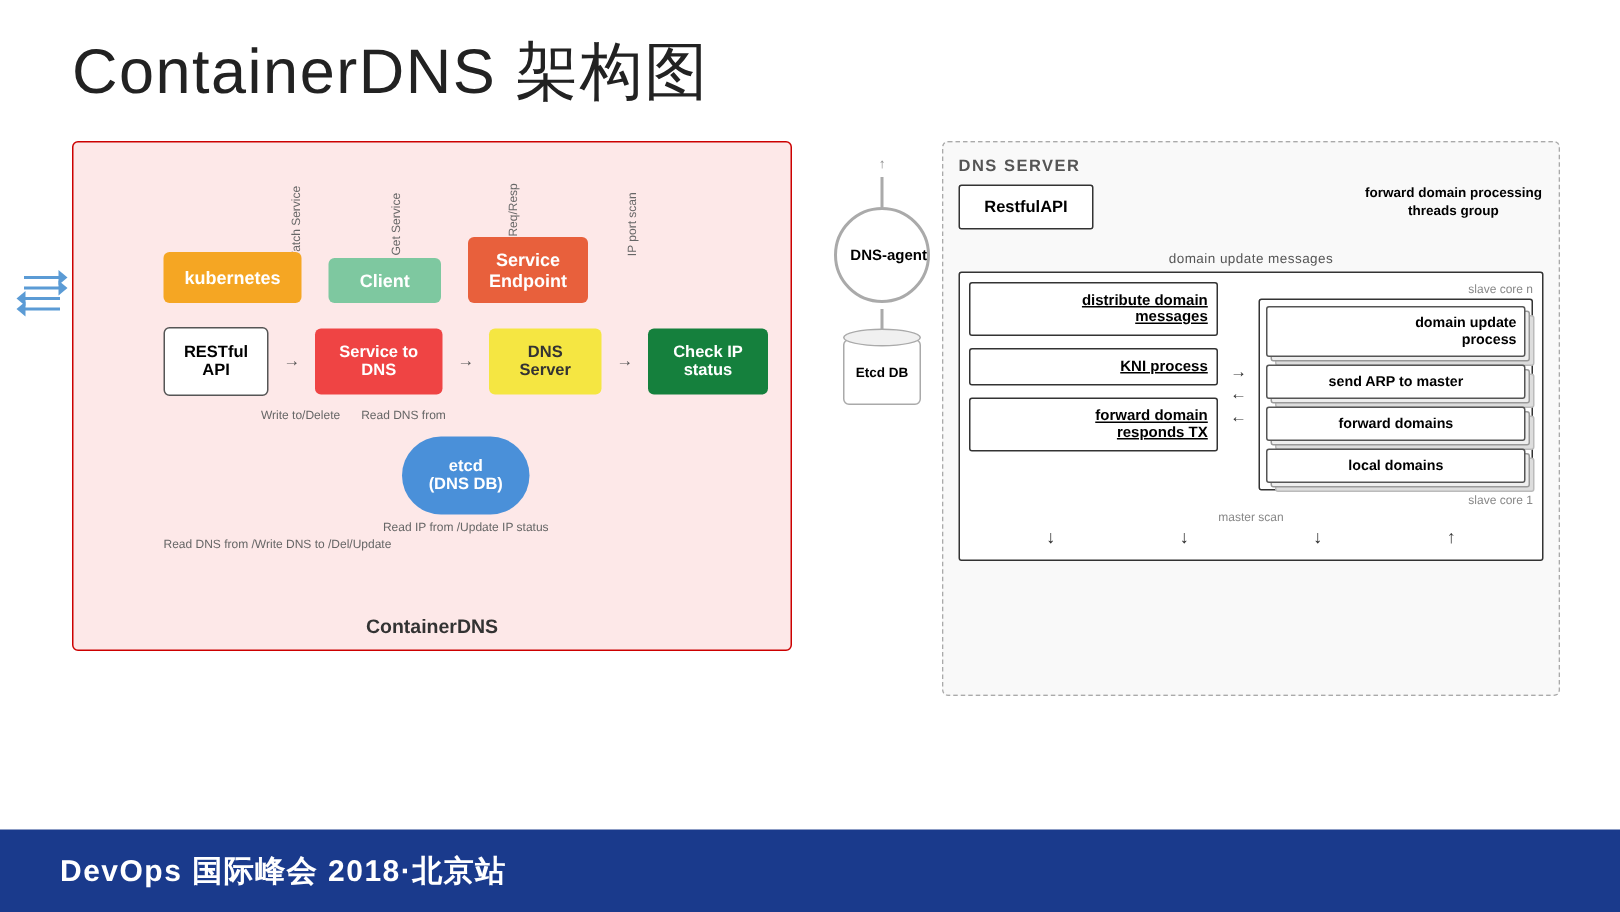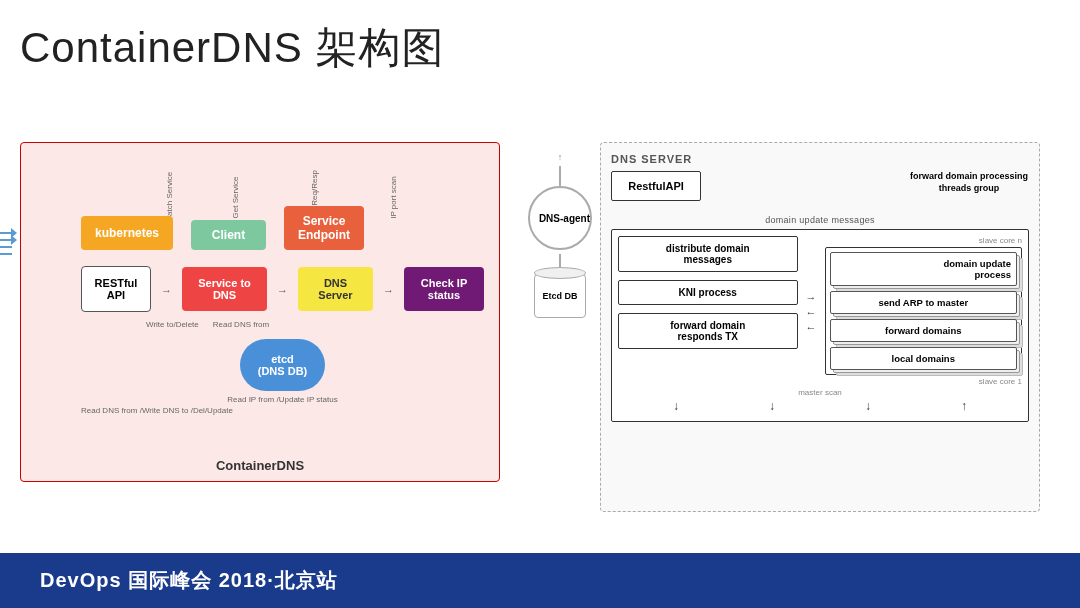--- a/index.html
+++ b/index.html
@@ -8,24 +8,23 @@
       height: 608px;
       background: #ffffff;
       font-family: Arial, 'Microsoft YaHei', sans-serif;
       overflow: hidden;
       display: flex;
       flex-direction: column;
     }
 
     .main-content {
       flex: 1;
-      padding: 20px 40px 10px 20px;
+      padding: 20px 40px 10px 48px;
       display: flex;
       flex-direction: column;
-      gap: 48px;
     }
 
     .page-title {
       font-size: 42px;
       font-weight: 400;
       color: #222;
       margin-bottom: 18px;
       letter-spacing: 1px;
     }
 
@@ -186,21 +185,21 @@
       color: #333;
       border-radius: 4px;
       padding: 10px 12px;
       font-size: 11px;
       font-weight: bold;
       text-align: center;
       min-width: 75px;
     }
 
     .node-check-ip {
-      background: #701a75;
+      background: #15803d;
       color: white;
       border-radius: 4px;
       padding: 10px 10px;
       font-size: 11px;
       font-weight: bold;
       text-align: center;
       min-width: 80px;
     }
 
     
@@ -267,22 +266,23 @@
       letter-spacing: 0.3px;
     }
 
     .dns-inner-box {
       border: 1.5px solid #333;
       background: white;
       border-radius: 2px;
       padding: 6px;
       margin-bottom: 4px;
       font-size: 10px;
-      text-align: center;
-      font-weight: bold;
+      text-align: right;
+      font-weight: bold;
+      text-decoration: underline;
     }
 
     .fd-inner-box {
       border: 1.5px solid #555;
       background: white;
       border-radius: 2px;
       padding: 5px;
       font-size: 9.5px;
       text-align: center;
       font-weight: bold;

